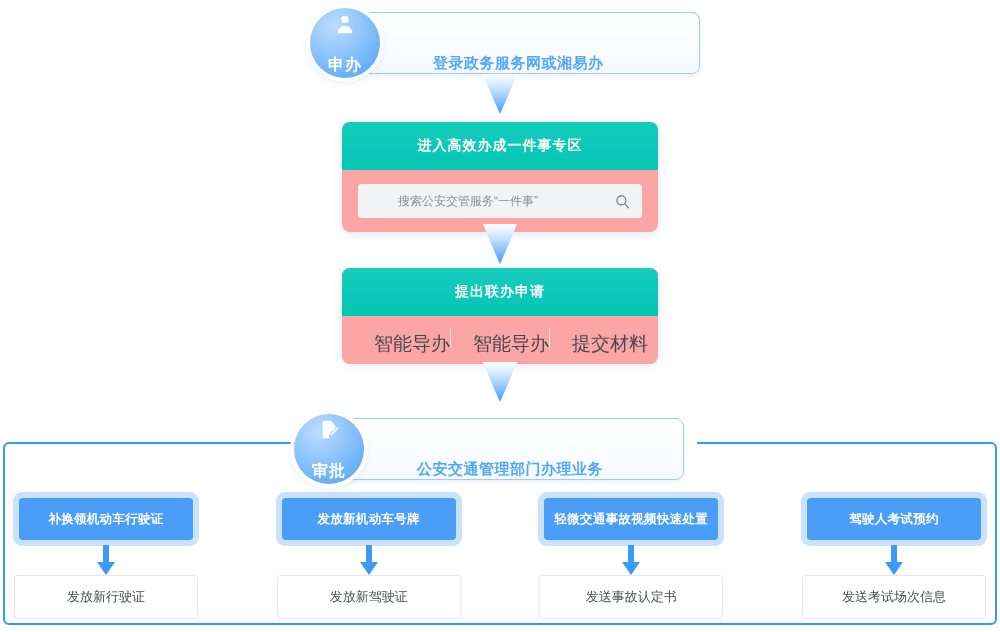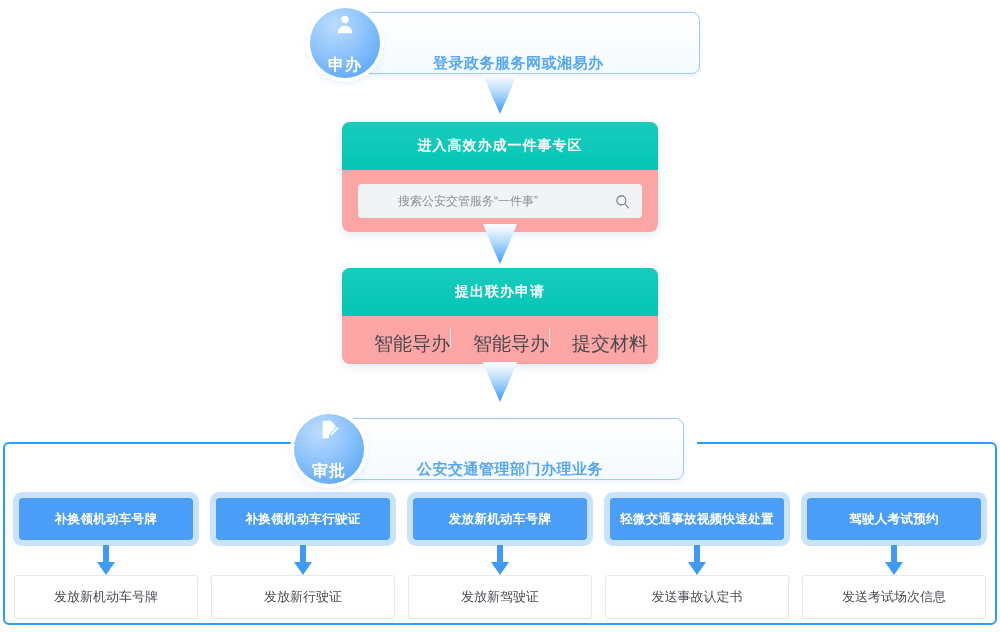--- a/index.html
+++ b/index.html
@@ -304,29 +304,20 @@
           <path d="M5 2h9l5 5v2.5l-7 7V21H5z"></path>
           <path d="M21.2 8.6l1.4 1.4-7.2 7.2-2 0.6 0.6-2z" fill="#ffffff"></path>
         </svg>
       </span>
       <span class="badge-label">审批</span>
     </div>
   </div>
 
   <div class="cols">
 
-    <div class="col">
-      <div class="task">补换领机动车号牌</div>
-      <div class="col-arrow">
-        <svg viewBox="0 0 22 30">
-            <polygon points="8,0 14,0 14,17 20,17 11,30 2,17 8,17" fill="#3d9bf7"></polygon>
-          </svg>
-      </div>
-      <div class="result">发放新机动车号牌</div>
-    </div>
 
     <div class="col">
       <div class="task">补换领机动车行驶证</div>
       <div class="col-arrow">
         <svg viewBox="0 0 22 30">
             <polygon points="8,0 14,0 14,17 20,17 11,30 2,17 8,17" fill="#3d9bf7"></polygon>
           </svg>
       </div>
       <div class="result">发放新行驶证</div>
     </div>

